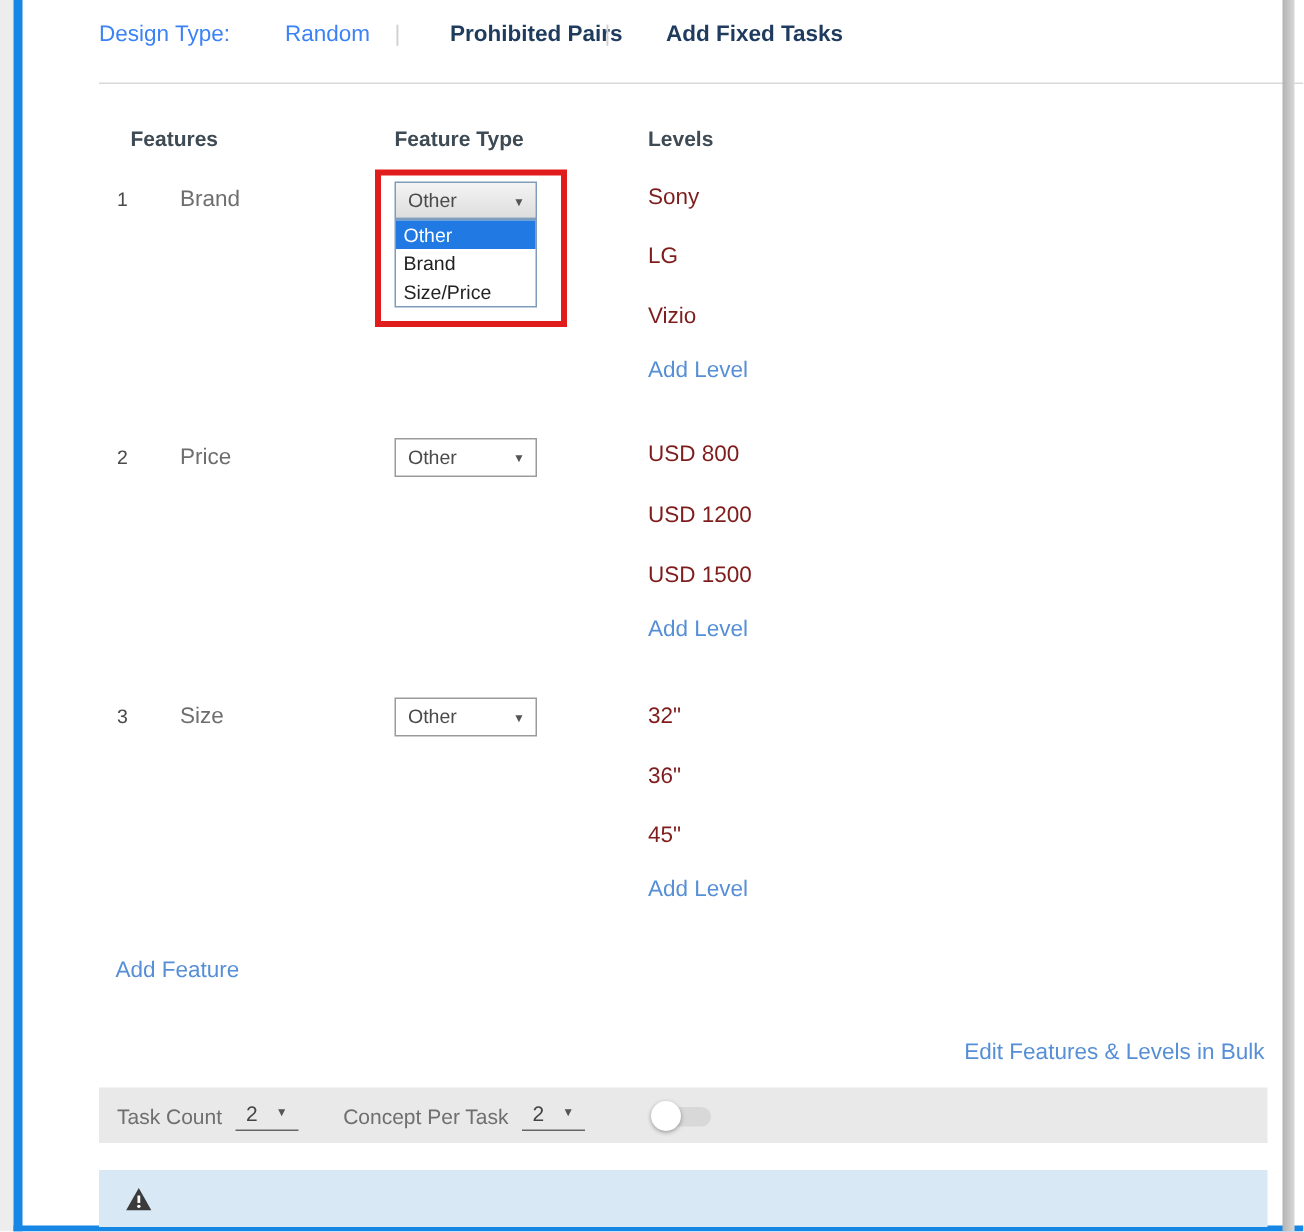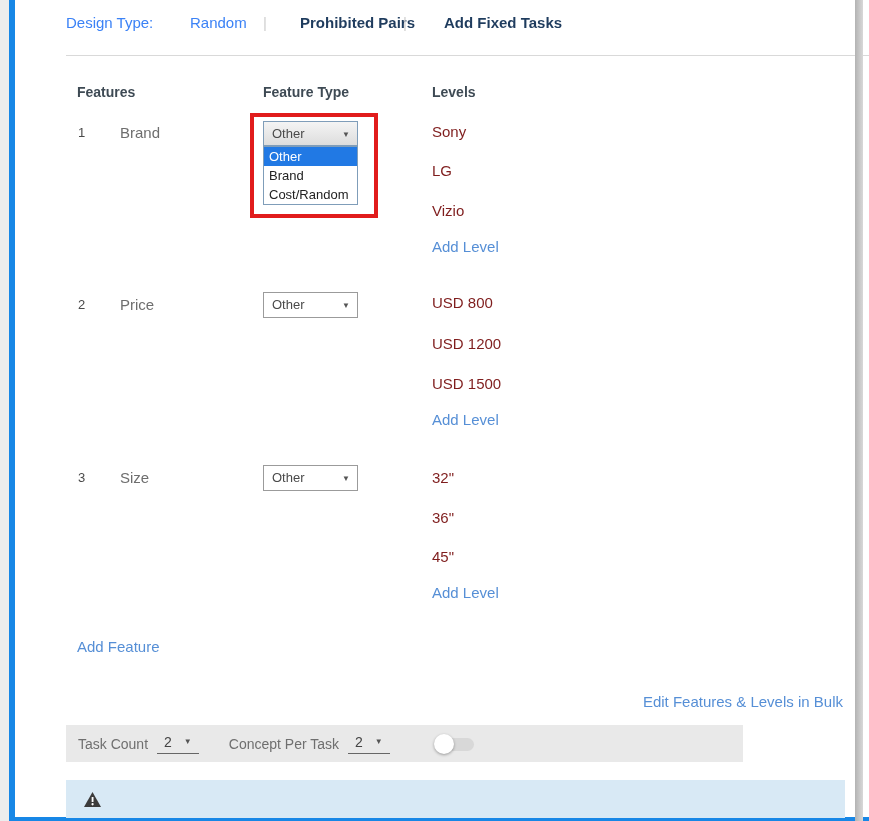--- a/index.html
+++ b/index.html
@@ -66,21 +66,21 @@
 
   .red-box {
     left:250px; top:113px; width:128px; height:105px;
     border:4px solid #e11c1c; z-index:20; pointer-events:none;
   }
 
   
   .edit-bulk { top:692px; right:26px; font-size:15px; color:#568fd6; line-height:20px; cursor:pointer; }
 
   .task-bar {
-    left:66px; top:725px; width:677px; height:37px; background:#e9e9e9;
+    left:66px; top:725px; width:779px; height:37px; background:#e9e9e9;
     display:flex; align-items:center; padding-left:12px;
     font-size:14px; color:#6f6f6f;
   }
   .tb-label { margin-right:9px; }
   .tb-value {
     display:inline-flex; align-items:center;
     border-bottom:1px solid #666;
     padding:0 7px 3px 7px; margin-right:30px;
     color:#444; cursor:pointer;
   }
@@ -109,35 +109,35 @@
 
 <span class="abs design-row muted" style="left:66px">Design Type:</span>
 <span class="abs design-row muted" style="left:190px">Random</span>
 <span class="abs design-row sep" style="left:263px">|</span>
 <span class="abs design-row tab-link" style="left:300px">Prohibited Pairs</span>
 <span class="abs design-row sep" style="left:403px">|</span>
 <span class="abs design-row tab-link" style="left:444px">Add Fixed Tasks</span>
 
 <div class="abs divider"></div>
 
-<span class="abs th" style="left:77px">Features</span>
+<span class="abs th" style="left:87px">Features</span>
 <span class="abs th" style="left:263px">Feature Type</span>
 <span class="abs th" style="left:432px">Levels</span>
 
 <span class="abs row-num" style="left:78px;top:123px">1</span>
 <span class="abs feat-name" style="left:120px;top:123px">Brand</span>
 
 <div class="abs select-box focused" style="left:263px;top:121px">
   <span>Other</span>
   <span class="caret">▼</span>
 </div>
 <div class="abs dd-menu">
   <div class="dd-item selected">Other</div>
   <div class="dd-item">Brand</div>
-  <div class="dd-item">Cost/Random</div>
+  <div class="dd-item">Size/Price</div>
 </div>
 <div class="abs red-box"></div>
 
 <span class="abs level" style="left:432px;top:122px">Sony</span>
 <span class="abs level" style="left:432px;top:161px">LG</span>
 <span class="abs level" style="left:432px;top:201px">Vizio</span>
 <span class="abs link" style="left:432px;top:237px">Add Level</span>
 
 <span class="abs row-num" style="left:78px;top:295px">2</span>
 <span class="abs feat-name" style="left:120px;top:295px">Price</span>

